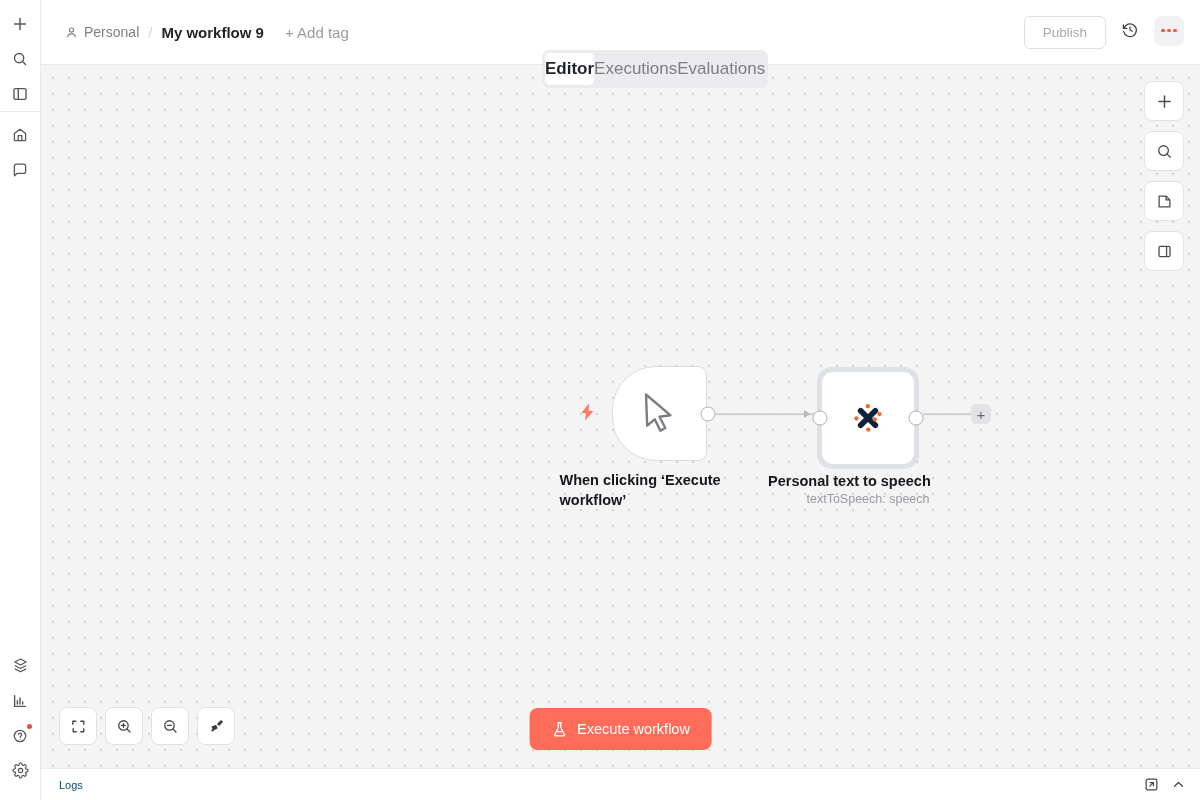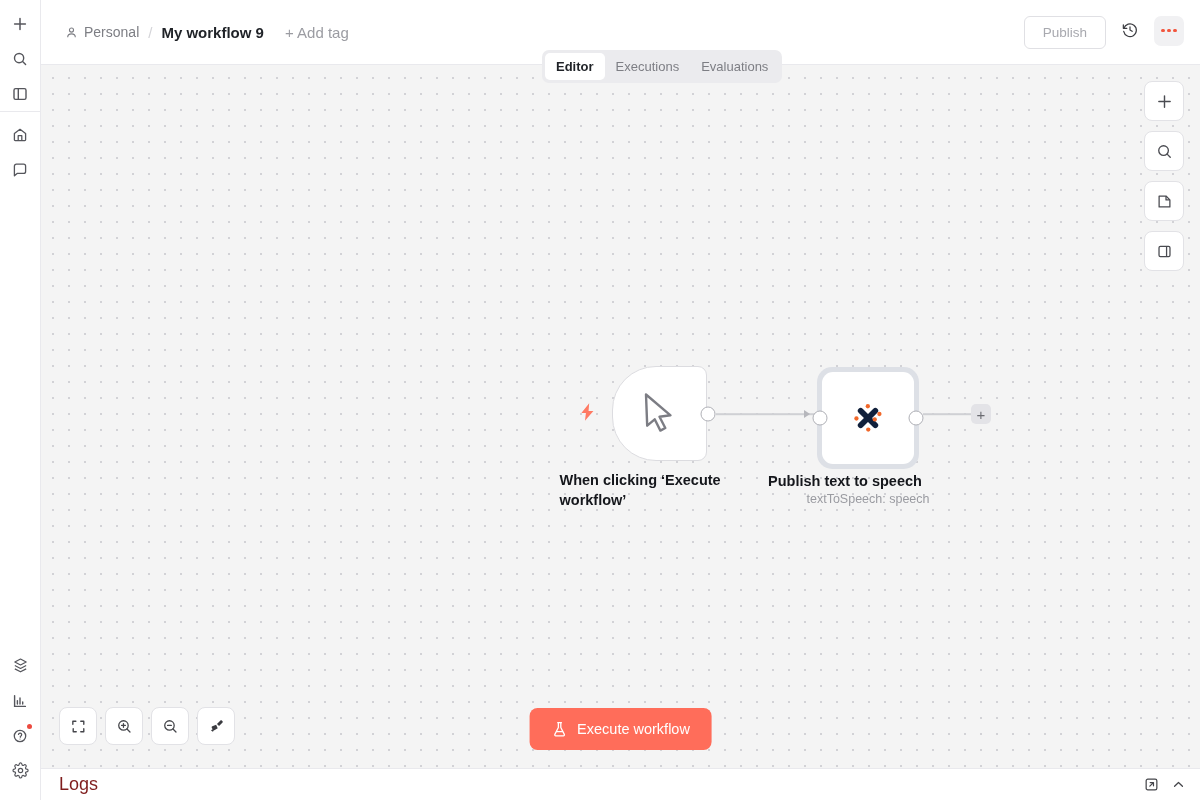--- a/index.html
+++ b/index.html
@@ -59,21 +59,21 @@
   }
   .dots-btn i { width: 3.4px; height: 3.4px; border-radius: 50%; background: #f2553d; display:block; }
 
   
   .tabs {
     position: absolute; top: 50px; left: 501px; z-index: 12;
     background: #ebebee; border-radius: 7px; padding: 3px;
     display: flex; align-items: center; gap: 0px;
   }
   .tab {
-    font-size: 13px; color: #7d7e84; padding: 6px 11px; border-radius: 5px;
+    font-size: 17px; color: #7d7e84; padding: 6px 0; border-radius: 5px;
     cursor: pointer; white-space: nowrap;
   }
   .tab.active { background: #ffffff; color: #1f2227; font-weight: 600; }
 
   
   .canvas {
     position: absolute; top: 65px; left: 0; width: 1159px; height: 703px;
     background-color: #f4f4f4;
     background-image: radial-gradient(#d2d2d6 1.1px, transparent 1.2px);
     background-size: 16px 16px; background-position: 4px 5px;
@@ -157,21 +157,21 @@
     display: flex; align-items: center; justify-content: center; top: 50%;
     transform: translateY(-50%); color: #6a6b71; font-size: 15px; line-height: 1; cursor: pointer; z-index: 4;
   }
 
   
   .logs-bar {
     position: absolute; bottom: 0; left: 0; width: 1159px; height: 32px;
     background: #ffffff; border-top: 1px solid #e9e9ed;
     display: flex; align-items: center; padding: 0 14px 0 18px; z-index: 15;
   }
-  .logs-label { font-size: 18px; color: #7f1d1d; cursor: pointer; }
+  .logs-label { font-size: 11px; color: #0c4a6e; cursor: pointer; }
   .logs-actions { margin-left: auto; display: flex; align-items: center; gap: 12px; }
   .logs-icon { color: #44454a; display: flex; align-items: center; cursor: pointer; }
 </style>
 </head>
 <body>
 
 <div class="app">
 
   <div class="sidebar">
     <div style="height:6px"></div>
@@ -334,21 +334,21 @@
               <g fill="#f1682a">
                 <circle cx="21.8" cy="8.4" r="2.5"></circle>
                 <circle cx="35.2" cy="17.4" r="2.5"></circle>
                 <circle cx="8.6" cy="22.6" r="2.5"></circle>
                 <circle cx="22.3" cy="35.4" r="2.5"></circle>
                 <circle cx="29.8" cy="23.6" r="2.5"></circle>
               </g>
             </svg>
           </div>
         </div>
-        <div class="node-label">Publish text to speech</div>
+        <div class="node-label">Personal text to speech</div>
         <div class="node-sub">textToSpeech: speech</div>
         <div class="port" style="left:3px;"></div>
         <div class="port" style="left:99px;"></div>
       </div>
 
       <div class="edge" style="left:882px; top:349px; width:50px;"></div>
       <div class="plus-stub" style="left:930px; top:349px;">
         <span>+</span>
       </div>
 

